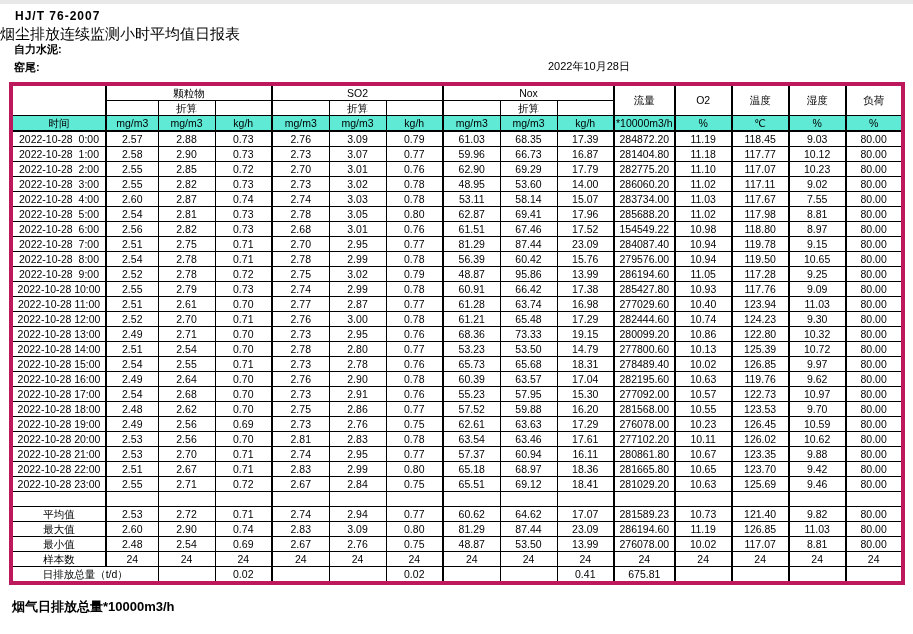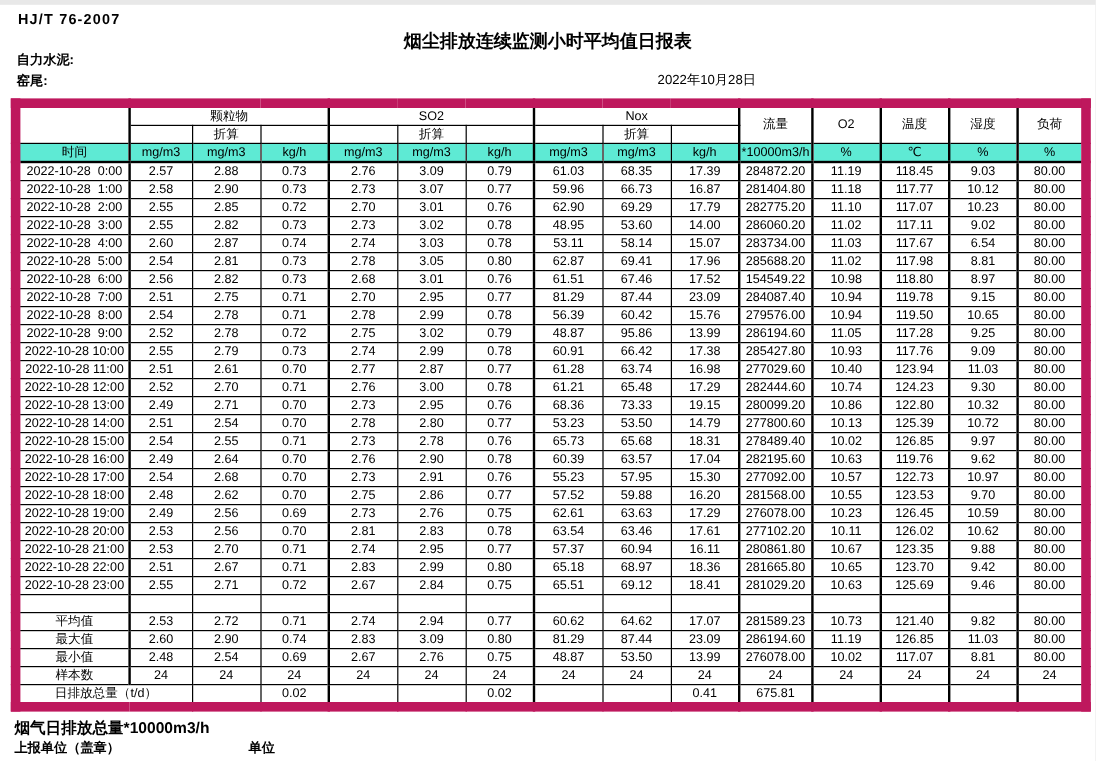--- a/index.html
+++ b/index.html
@@ -2,28 +2,28 @@
 <html><head>
 <meta charset="utf-8">
 <style>
   html,body{margin:0;padding:0;background:#e8e8e8;}
   .page{
     width:913px;height:634px;position:relative;background:#ffffff;
     font-family:"Liberation Sans","DejaVu Sans",sans-serif;color:#000;
     margin:4px auto;overflow:hidden;
   }
   .std-no{position:absolute;left:15px;top:5px;font-size:12px;font-weight:bold;letter-spacing:1px;}
-  .title{position:absolute;left:0;top:21px;width:100%;text-align:center;font-size:15px;font-weight:bold;}
+  .title{position:absolute;left:0;top:21px;width:100%;text-align:left;font-size:15px;font-weight:normal;}
   .company{position:absolute;left:14px;top:38px;font-size:11px;font-weight:bold;}
   .location{position:absolute;left:14px;top:56px;font-size:11px;font-weight:bold;}
   .date{position:absolute;left:548px;top:55px;font-size:11px;}
   table.report{
     position:absolute;left:9px;top:78px;
     border-collapse:collapse;table-layout:fixed;
-    border:8px solid #be185d;
+    border:4px solid #be185d;
   }
   table.report th, table.report td{
     border:1px solid #000;height:14px;padding:0 1px;
     font-size:10.5px;font-weight:normal;text-align:center;
     overflow:hidden;white-space:pre;line-height:13px;
   }
   table.report th.g, table.report td.g{border-left-width:2px;}
   tr.green th{background:#5eead4;border-bottom-width:2px;}
   td.left{text-align:left;padding-left:3px;}
   .footer1{position:absolute;left:12px;top:594px;font-size:13px;font-weight:bold;}
@@ -176,21 +176,21 @@
           <td>0.74</td>
           <td class="g">2.74</td>
           <td>3.03</td>
           <td>0.78</td>
           <td class="g">53.11</td>
           <td>58.14</td>
           <td>15.07</td>
           <td class="g">283734.00</td>
           <td class="g">11.03</td>
           <td class="g">117.67</td>
-          <td class="g">6.54</td>
+          <td class="g">7.55</td>
           <td class="g">80.00</td>
         </tr>
         <tr>
           <td>2022-10-28  5:00</td>
           <td class="g">2.54</td>
           <td>2.81</td>
           <td>0.73</td>
           <td class="g">2.78</td>
           <td>3.05</td>
           <td>0.80</td>
@@ -607,18 +607,14 @@
           <td class="g">675.81</td>
           <td class="g"></td>
           <td class="g"></td>
           <td class="g"></td>
           <td class="g"></td>
         </tr>
       </tbody>
   </table>
 
   <div class="footer1">烟气日排放总量*10000m3/h</div>
-  <div class="footer2">
-    <span>上报单位（盖章）</span>
-    <span class="unit">单位</span>
-  </div>
 
 </div>
 
 </body></html>

